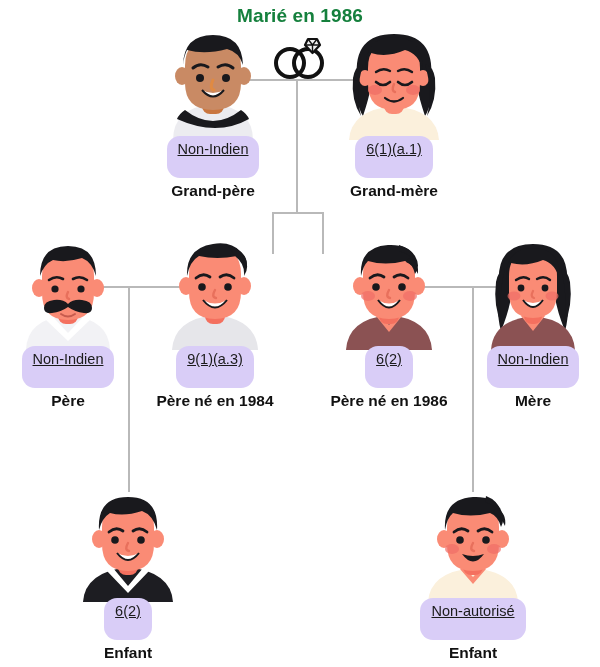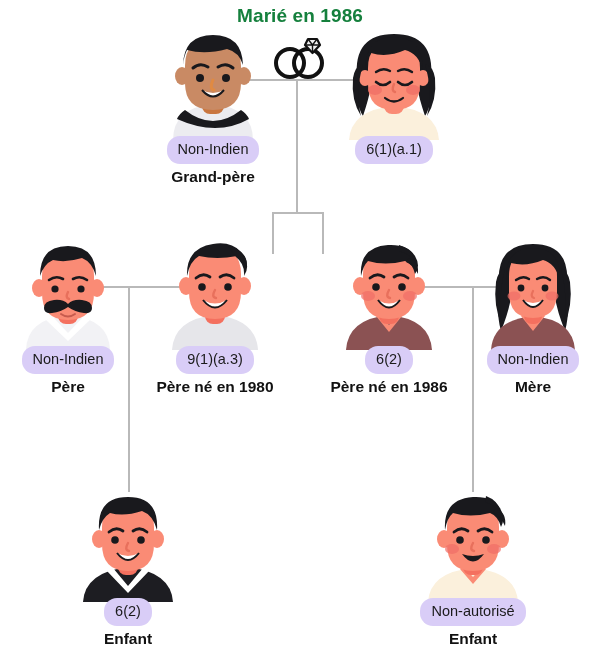--- a/index.html
+++ b/index.html
@@ -42,26 +42,27 @@
     height:112px;
     margin:0 auto;
   }
   .avatar svg{display:block;width:150px;height:112px;}
   .badge{
     display:inline-block;
     background:#d9cdf7;
     color:#1b1b1b;
     font-size:14.5px;
     line-height:1;
-    padding:6px 11px 7px;
+    padding:6px 11px 21px;
     border-radius:13px;
     position:relative;
     margin-top:-14px;
     white-space:nowrap;
     z-index:5;
+    text-decoration:underline;
   }
   .caption{
     margin-top:4px;
     font-size:15.5px;
     font-weight:bold;
     color:#111111;
     white-space:nowrap;
   }
 
   
@@ -154,20 +155,21 @@
         <path d="M79 54 q7 6 14 0" stroke="#19191d" stroke-width="2.6" fill="none" stroke-linecap="round"></path>
 
         <ellipse cx="56" cy="62" rx="7" ry="5" fill="#ef6d66" opacity=".75"></ellipse>
         <ellipse cx="94" cy="62" rx="7" ry="5" fill="#ef6d66" opacity=".75"></ellipse>
 
         <path d="M75 56 q-3 7 1 8" stroke="#e8705c" stroke-width="2.4" fill="none" stroke-linecap="round"></path>
         <path d="M66 70 q9 7 18 0" stroke="#19191d" stroke-width="2.2" fill="none" stroke-linecap="round"></path>
       </svg>
     </div>
     <span class="badge">6(1)(a.1)</span>
+    <div class="caption">Grand-mère</div>
   </div>
 
   <div class="person" style="left:-7px;top:238px;">
     <div class="avatar">
       <svg viewBox="0 0 150 112">
 
         <path d="M33 112 q1 -31 42 -35 q41 4 42 35 z" fill="#f2f2f5"></path>
         <path d="M60 79 l15 16 l15 -16 l7 3 l-22 21 l-22 -21 z" fill="#ffffff"></path>
 
         <rect x="65" y="62" width="20" height="24" rx="8" fill="#f4705f"></rect>
@@ -218,21 +220,21 @@
         <circle cx="62" cy="49" r="3.8" fill="#19191d"></circle>
         <circle cx="88" cy="49" r="3.8" fill="#19191d"></circle>
 
         <path d="M75 52 q-4 7 1 8" stroke="#e8705c" stroke-width="2.4" fill="none" stroke-linecap="round"></path>
 
         <path d="M63 62 q12 14 24 0 q-12 7 -24 0 z" fill="#ffffff"></path>
         <path d="M63 62 q12 15 24 0" stroke="#19191d" stroke-width="2" fill="none"></path>
       </svg>
     </div>
     <span class="badge">9(1)(a.3)</span>
-    <div class="caption">Père né en 1980</div>
+    <div class="caption">Père né en 1984</div>
   </div>
 
   <div class="person" style="left:314px;top:238px;">
     <div class="avatar">
       <svg viewBox="0 0 150 112">
 
         <path d="M32 112 q2 -31 43 -35 q41 4 43 35 z" fill="#8b5253"></path>
         <path d="M62 78 l13 16 l13 -16 l-4 -2 l-9 11 l-9 -11 z" fill="#fa8b75"></path>
 
         <rect x="65" y="60" width="20" height="26" rx="8" fill="#f4705f"></rect>

